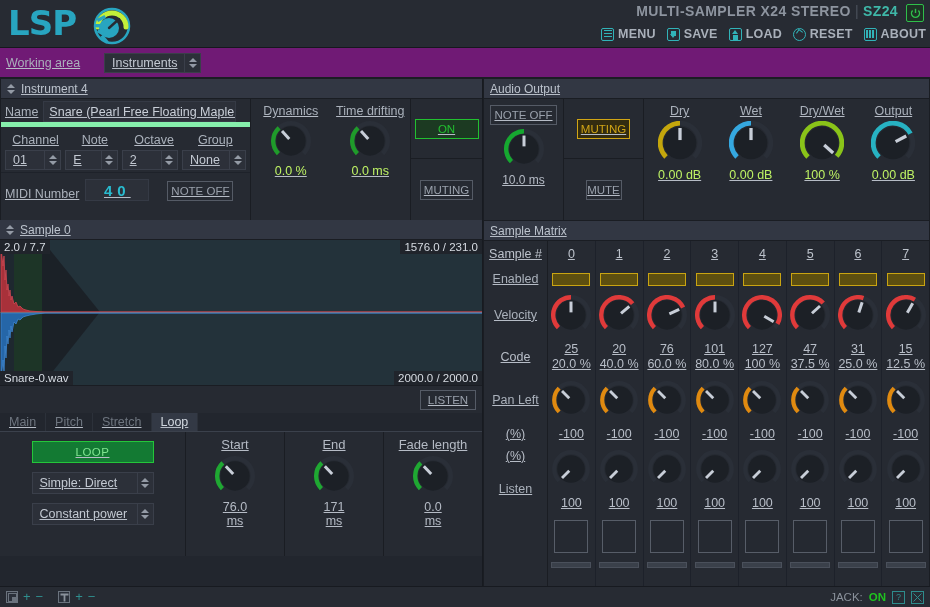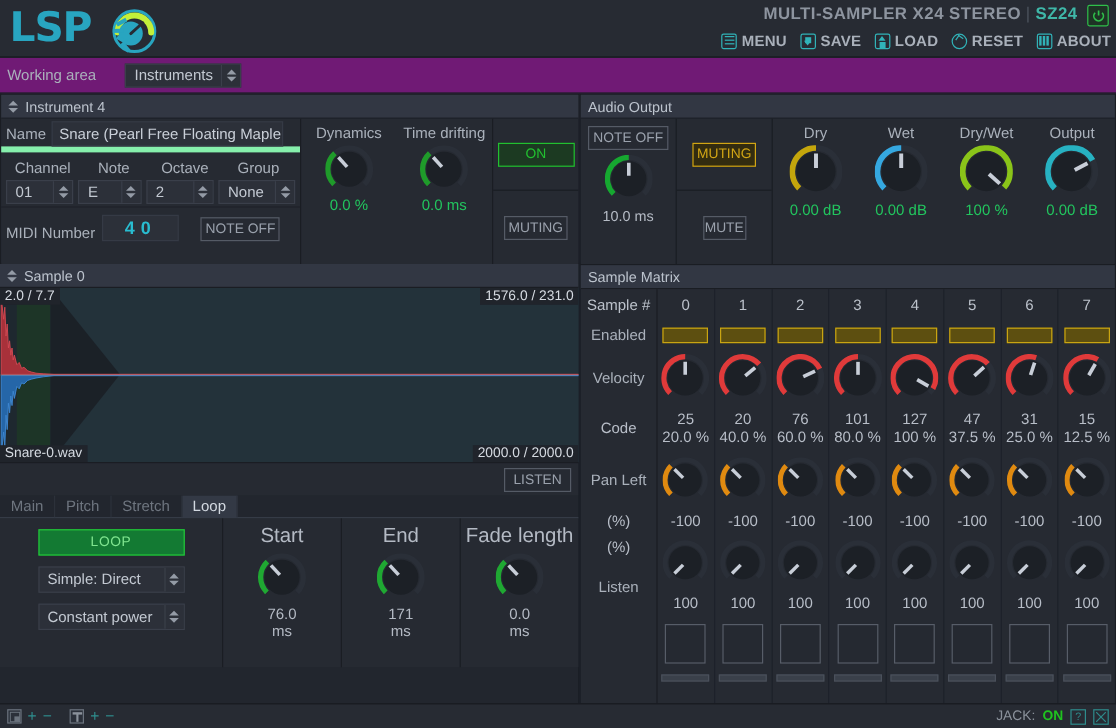--- a/index.html
+++ b/index.html
@@ -4,21 +4,21 @@
 <style>
   * { box-sizing: border-box; margin:0; padding:0; }
   html,body{
     width:930px;height:607px;overflow:hidden;
     background:#22262e;
     font-family:"Liberation Sans", sans-serif;
     color:#b6bcc6;
     font-size:12px;
     -webkit-font-smoothing:antialiased;
   }
-  .app{position:relative;width:930px;height:607px;background:#22262e;}
+  .app{position:relative;width:930px;height:607px;background:#22262e;text-decoration:underline;}
 
   
   .header{position:relative;height:48px;background:#272b33;border-bottom:1px solid #15181d;}
   .logo{position:absolute;left:8px;top:3px;width:125px;height:42px;}
   .logo-text{position:absolute;left:0;top:2px;font-size:34px;font-weight:bold;letter-spacing:-1px;
     color:#28a5c0;font-family:"DejaVu Sans",sans-serif;line-height:36px;}
   .logo-gauge{position:absolute;left:80px;top:4px;width:44px;height:38px;}
 
   .plugtitle{position:absolute;right:32px;top:3px;font-size:14px;font-weight:bold;
      color:#8d949f;letter-spacing:0.4px;}
@@ -80,21 +80,21 @@
   .midi-val{background:#2c3039;border:1px solid #353a45;height:22px;min-width:64px;display:flex;
      align-items:center;justify-content:center;color:#29bcd0;font-size:15px;font-weight:bold;letter-spacing:5px;}
   .btn{border:1px solid #555b66;background:#262a32;color:#9aa1ac;font-size:11.5px;
      display:flex;align-items:center;justify-content:center;height:20px;padding:0 3px;cursor:pointer;}
   .btn.green{border-color:#22c030;color:#22c030;background:#1c3a22;}
   .btn.gold{border-color:#d1a515;color:#d1a515;background:#332c10;}
 
   .inst-knobs{width:160px;border-right:1px solid #1a1d23;display:flex;}
   .kcell{flex:1;display:flex;flex-direction:column;align-items:center;padding-top:5px;gap:3px;}
   .kcell .kl{font-size:12.5px;color:#aab1bb;}
-  .kcell .kv{font-size:12.5px;color:#22c55e;}
+  .kcell .kv{font-size:12.5px;color:#bef264;}
   .inst-onmute{flex:1;display:flex;flex-direction:column;}
   .oncell{height:60px;display:flex;align-items:center;justify-content:center;border-bottom:1px solid #1a1d23;}
   .mutecell{flex:1;display:flex;align-items:center;justify-content:center;}
 
   
   .knob{position:relative;}
   .knob svg{display:block;}
 
   
   .ao-body{display:flex;height:121px;background:#262a32;}
@@ -119,21 +119,21 @@
   .tab.active{color:#d2d8e0;background:#333945;}
   .loop-body{display:flex;height:124px;background:#262a32;}
   .loop-left{width:186px;border-right:1px solid #1a1d23;display:flex;flex-direction:column;
      align-items:center;padding-top:9px;gap:9px;}
   .loopbtn{width:122px;height:22px;border:1px solid #24c63a;background:#137a33;color:#7fe48f;
      display:flex;align-items:center;justify-content:center;font-size:11.5px;letter-spacing:0.5px;}
   .loop-knobs{flex:1;display:flex;}
   .lk{flex:1;border-right:1px solid #1a1d23;display:flex;flex-direction:column;align-items:center;
      padding-top:5px;gap:4px;}
   .lk:last-child{border-right:none;}
-  .lk .ll{font-size:17px;color:#b4bac4;text-align:center;}
+  .lk .ll{font-size:13px;color:#b4bac4;text-align:center;}
   .lk .lv{font-size:12.5px;color:#b4bac4;text-align:center;line-height:14px;}
 
   
   .mx-panel{width:447px;}
   .mx-body{display:flex;height:352px;background:#262a32;}
   .mx-labels{width:64px;border-right:1px solid #1a1d23;display:flex;flex-direction:column;
      align-items:center;font-size:12.5px;color:#aab1bb;}
   .mx-cols{flex:1;display:flex;}
   .mx-col{flex:1;border-right:1px solid #1d212a;display:flex;flex-direction:column;align-items:center;}
   .mx-col:last-child{border-right:none;}

